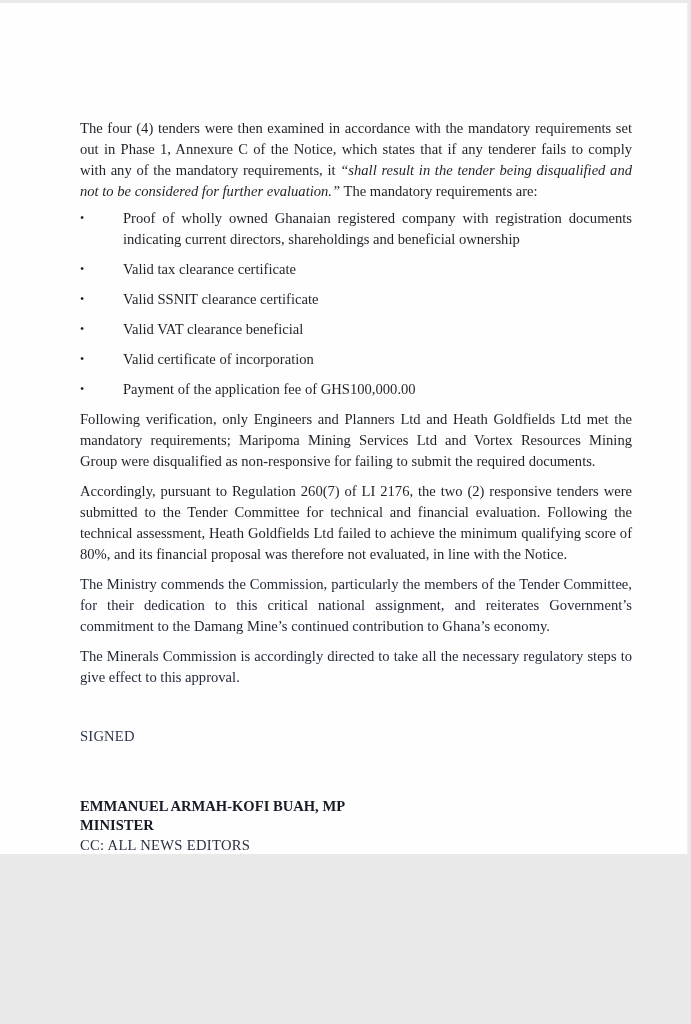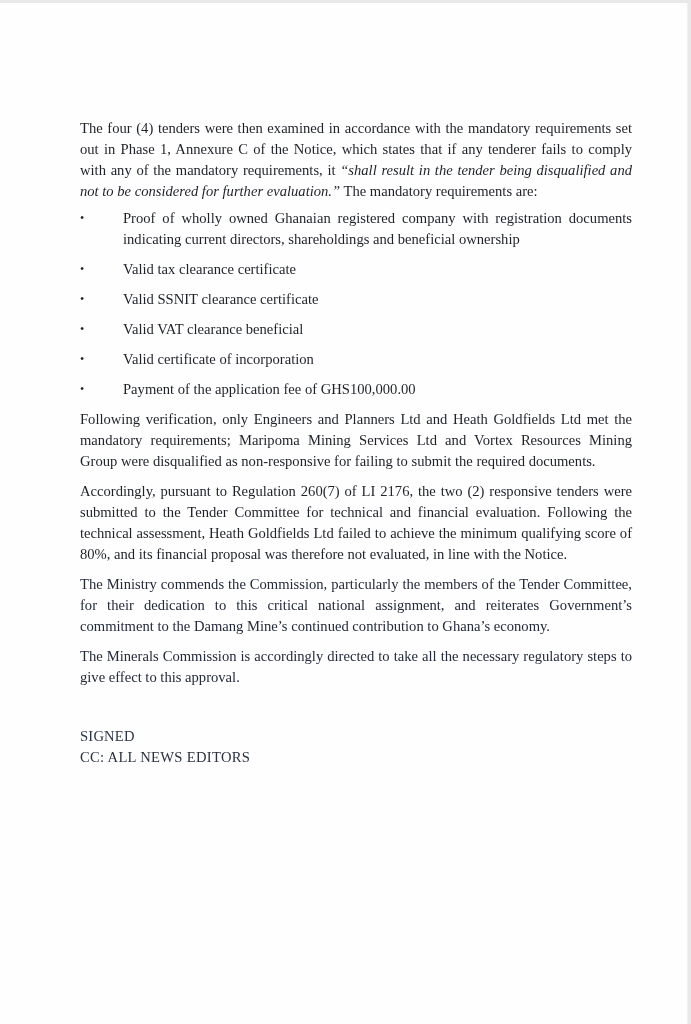--- a/index.html
+++ b/index.html
@@ -11,21 +11,21 @@
       width: 691px;
       height: 1024px;
       overflow: hidden;
       position: relative;
     }
     .page {
       position: absolute;
       left: 0;
       top: 3px;
       width: 688px;
-      height: 1021px;
+      height: 851px;
       background: #fefefe;
       box-shadow: inset -1px 0 0 #f1f1f1;
     }
     .content {
       position: absolute;
       left: 80px;
       top: 115px;
       width: 552px;
       font-family: "Liberation Serif", serif;
       font-size: 14.6px;
@@ -96,16 +96,20 @@
       <li><span class="bullet">•</span><span>Payment of the application fee of GHS100,000.00</span></li>
     </ul>
 
     <p>Following verification, only Engineers and Planners Ltd and Heath Goldfields Ltd met the mandatory requirements; Maripoma Mining Services Ltd and Vortex Resources Mining Group were disqualified as non-responsive for failing to submit the required documents.</p>
     <p>Accordingly, pursuant to Regulation 260(7) of LI 2176, the two (2) responsive tenders were submitted to the Tender Committee for technical and financial evaluation. Following the technical assessment, Heath Goldfields Ltd failed to achieve the minimum qualifying score of 80%, and its financial proposal was therefore not evaluated, in line with the Notice.</p>
     <p class="blue-tint">The Ministry commends the Commission, particularly the members of the Tender Committee, for their dedication to this critical national assignment, and reiterates Government’s commitment to the Damang Mine’s continued contribution to Ghana’s economy.</p>
     <p class="blue-tint">The Minerals Commission is accordingly directed to take all the necessary regulatory steps to give effect to this approval.</p>
 
     <div class="signed">SIGNED</div>
 
+    <div class="sig-block">
+      <div>EMMANUEL ARMAH-KOFI BUAH, MP</div>
+      <div>MINISTER</div>
+    </div>
 
     <div class="cc">CC: ALL NEWS EDITORS</div>
   </div>
 </div>
 
 </body></html>

